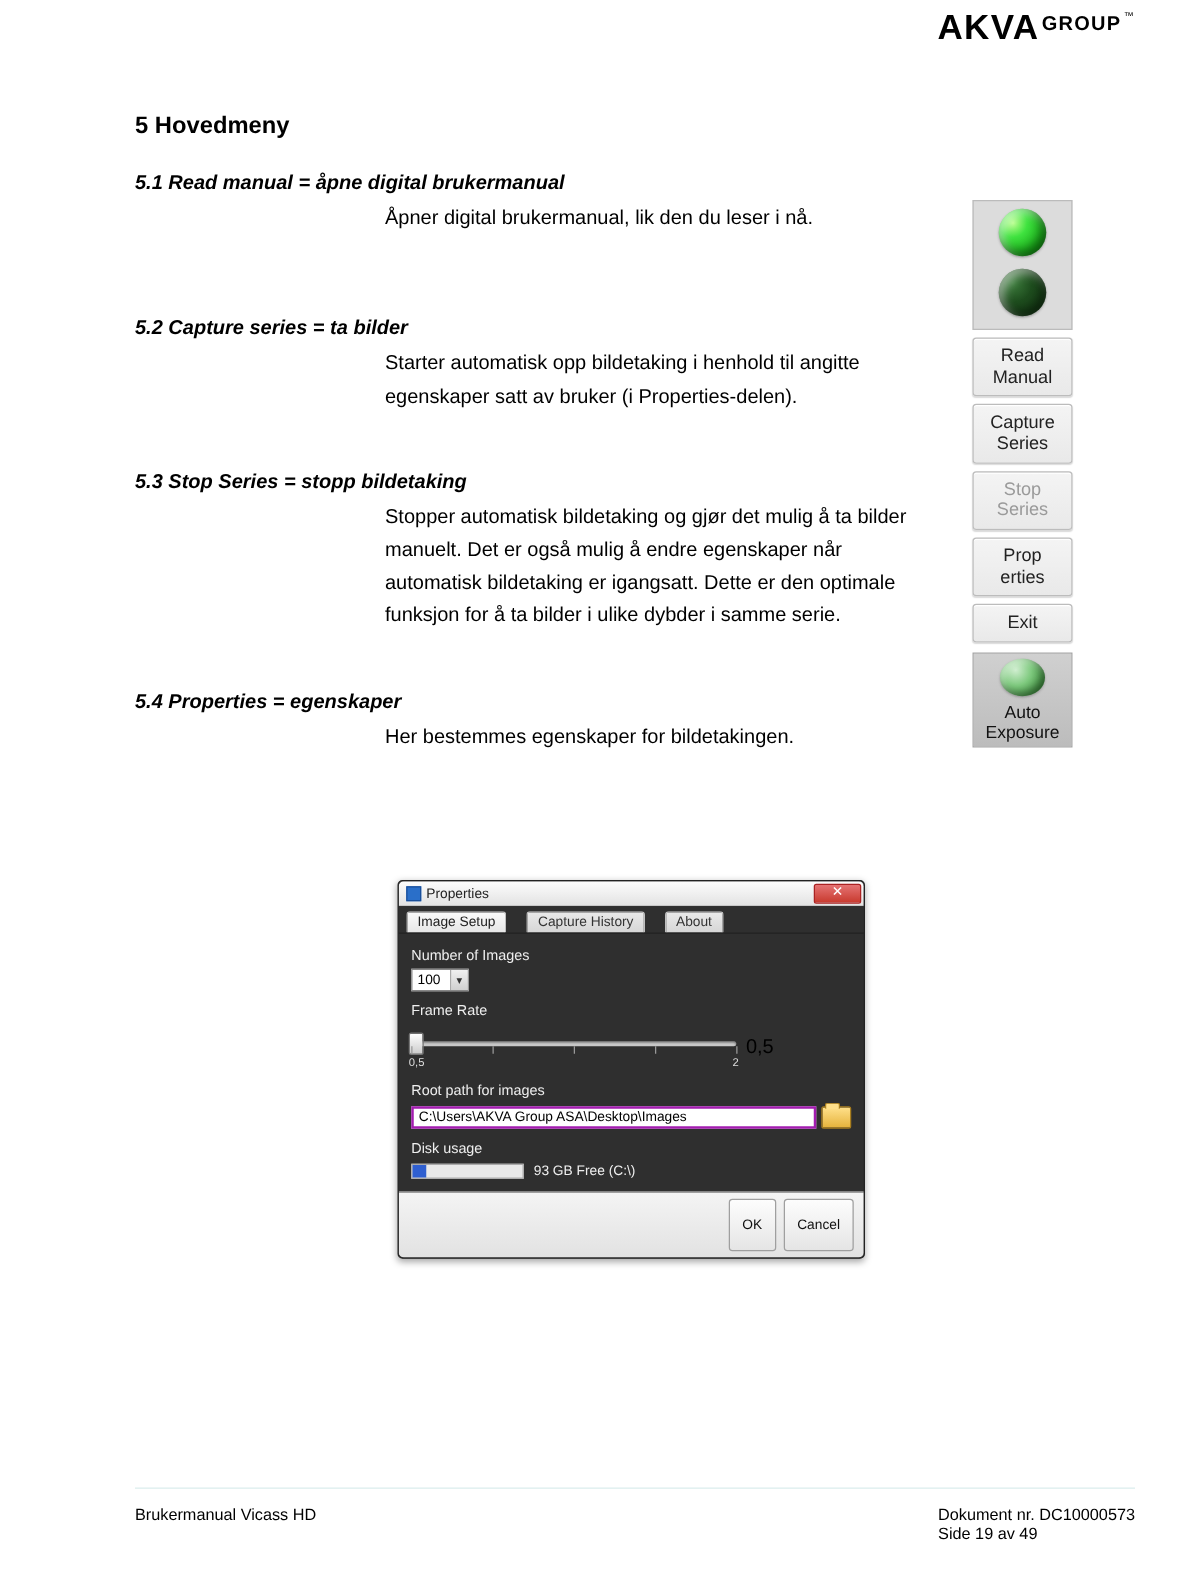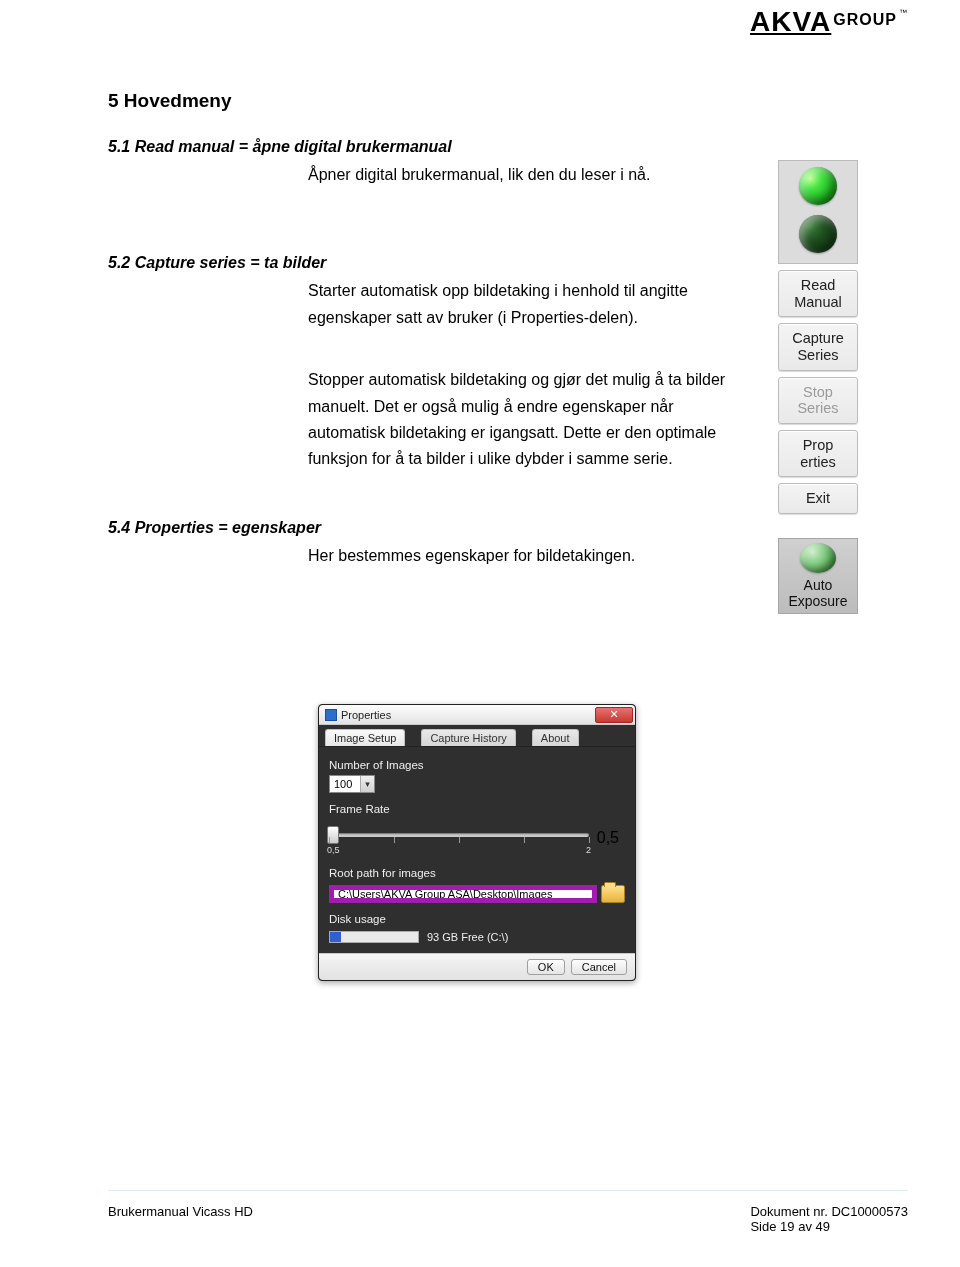--- a/index.html
+++ b/index.html
@@ -1,21 +1,21 @@
 <!DOCTYPE html>
 <html><head>
 <meta charset="utf-8">
 <style>
   * { box-sizing: border-box; margin: 0; padding: 0; }
   html, body { width: 960px; height: 1267px; background: #fff; font-family: Verdana, Geneva, sans-serif; color: #000; }
   .page { position: relative; width: 960px; height: 1267px; }
 
   
   .logo { position: absolute; top: 6px; right: 52px; display: flex; align-items: center; font-weight: 700; letter-spacing: 1px; }
-  .logo .akva { font-size: 28px; font-family: Arial, sans-serif; text-decoration: underline; }
+  .logo .akva { font-size: 28px; font-family: Arial, sans-serif; }
   .logo .group { font-size: 16px; margin-left: 2px; position: relative; top: -2px; }
   .logo .tm { font-size: 8px; margin-left: 2px; position: relative; top: -10px; font-weight: 400; }
 
   
   .panel { position: absolute; top: 160px; right: 102px; width: 80px; }
   .panel .indicators { background: #dcdcdc; border: 1px solid #bbb; padding: 6px 6px 10px 6px; display: flex; flex-direction: column; align-items: center; gap: 10px; }
   .led { width: 38px; height: 38px; border-radius: 50%; box-shadow: inset -4px -4px 8px rgba(0,0,0,.4), inset 4px 4px 8px rgba(255,255,255,.5), 0 1px 2px rgba(0,0,0,.3); }
   .led.green-bright { background: radial-gradient(circle at 30% 30%, #b6ff8a 0%, #3fe23f 30%, #17a817 70%, #0a6a0a 100%); }
   .led.green-dark   { background: radial-gradient(circle at 30% 30%, #3b7a3b 0%, #1e4d1e 40%, #0d2e0d 100%); }
 
@@ -28,21 +28,21 @@
     font-size: 14.5px;
     line-height: 1.15;
     text-align: center;
     padding: 6px 2px;
     color: #222;
     box-shadow: inset 0 1px 0 #fff, 0 1px 1px rgba(0,0,0,.15);
     cursor: default;
   }
   .panel .btn.disabled { color: #9a9a9a; }
   .panel .auto {
-    margin-top: 24px;
+    margin-top: 8px;
     width: 80px;
     background: linear-gradient(#d0d0d0, #bcbcbc);
     border: 1px solid #a6a6a6;
     text-align: center;
     font-size: 14px;
     line-height: 1.15;
     padding-top: 38px;
     padding-bottom: 4px;
     position: relative;
     color: #111;
@@ -58,21 +58,21 @@
   .col { position: absolute; left: 108px; top: 90px; width: 640px; }
   .h-chapter { font-size: 19px; font-weight: 700; margin-bottom: 26px; }
   .h-section { font-size: 16px; font-weight: 700; margin-top: 10px; margin-bottom: 6px; font-style: italic; }
   .body { font-size: 16px; line-height: 1.65; margin-left: 200px; width: 440px; }
   .gap-lg { height: 56px; }
   .gap-md { height: 36px; }
 
   
   .props-wrap { position: absolute; left: 318px; top: 704px; width: 318px; }
   .props {
-    width: 318px; background: #2f2f2f; border: 1px solid #222; border-radius: 4px;
+    width: 374px; background: #2f2f2f; border: 1px solid #222; border-radius: 4px;
     color: #e8e8e8; font-family: "Segoe UI", Tahoma, sans-serif; font-size: 12px;
     box-shadow: 0 2px 6px rgba(0,0,0,.35);
   }
   .props .titlebar {
     background: linear-gradient(#fdfdfd, #e3e3e3);
     color: #222; height: 20px; display: flex; align-items: center; justify-content: space-between;
     padding: 0 2px 0 6px; border-top-left-radius: 4px; border-top-right-radius: 4px;
     border-bottom: 1px solid #c8c8c8;
   }
   .props .titlebar .title { font-size: 11px; display: flex; align-items: center; gap: 4px; }
@@ -96,38 +96,38 @@
   .props .slider-row { position: relative; margin-top: 8px; height: 30px; }
   .props .track { position:absolute; left:0; right:0; top:10px; height:4px; background:#cfcfcf; border-radius:2px; box-shadow: inset 0 1px 2px rgba(0,0,0,.5); }
   .props .thumb { position:absolute; left:-2px; top:3px; width:12px; height:18px; background:linear-gradient(#fff,#ccc); border:1px solid #777; border-radius:2px; }
   .props .ticks { position:absolute; left:0; right:0; top:14px; height:10px; }
   .props .ticks span { position:absolute; width:1px; height:6px; background:#999; top:0; }
   .props .scale-labels { position:absolute; left:0; right:0; top:22px; font-size:9px; color:#ddd; }
   .props .scale-labels .lo { position:absolute; left:-2px; }
   .props .scale-labels .hi { position:absolute; right:-2px; }
   .props .pathrow { margin-top:6px; display:flex; gap:4px; align-items:center; }
   .props .pathrow input {
-    flex:1; height:18px; background:#fff; color:#000; border:5px solid #a21caf; font-size:11px; padding:0 4px;
+    flex:1; height:18px; background:#fff; color:#000; border:2px solid #a21caf; font-size:11px; padding:0 4px;
   }
   .props .folder {
     width:24px; height:18px; background:linear-gradient(#ffe08a,#e6b33c); border:1px solid #a97e1e; border-radius:2px;
     position:relative;
   }
   .props .folder::before { content:""; position:absolute; top:-4px; left:2px; width:10px; height:4px; background:#ffe08a; border:1px solid #a97e1e; border-bottom:none; border-top-left-radius:2px; border-top-right-radius:2px;}
   .props .diskrow { margin-top:6px; display:flex; align-items:center; gap:8px; }
   .props .diskbar { width:90px; height:12px; background:#e9e9e9; border:1px solid #aaa; position:relative; }
   .props .diskbar .fill { position:absolute; left:0; top:0; bottom:0; width:12%; background:#2f5fd0; }
   .props .disktxt { font-size:11px; color:#eee;text-align:center; }
   .props .dlg-buttons {
     background: linear-gradient(#f4f4f4,#e2e2e2);
     padding: 5px 8px; display:flex; justify-content:flex-end; gap:6px;
     border-top:1px solid #c8c8c8; border-bottom-left-radius:4px; border-bottom-right-radius:4px;
   }
   .props .dlg-buttons button {
-    font-size:11px; padding:1px 10px; background:linear-gradient(#fdfdfd,#e5e5e5);
+    font-size:11px; padding:14px 10px; background:linear-gradient(#fdfdfd,#e5e5e5);
     border:1px solid #9f9f9f; border-radius:3px; color:#111;
   }
   .fr-side { position:absolute; right:-30px; top:6px; color:#000; font-size:16px; font-family: Verdana, sans-serif;}
 
   
   .footer-rule { position:absolute; left:108px; right:52px; top:1190px; height:1px; background:#9cc; opacity:.35; }
   .footer { position:absolute; left:108px; right:52px; top:1204px; display:flex; justify-content:space-between; font-size:13px; }
   .footer .right { text-align:left;margin-left:12px; }
 </style>
 </head>
@@ -167,20 +167,21 @@
   <div class="h-section">5.1 Read manual = åpne digital brukermanual</div>
   <div class="body">Åpner digital brukermanual, lik den du leser i nå.</div>
 
   <div class="gap-lg"></div>
 
   <div class="h-section">5.2 Capture series = ta bilder</div>
   <div class="body">Starter automatisk opp bildetaking i henhold til angitte egenskaper satt av bruker (i Properties-delen).</div>
 
   <div class="gap-md"></div>
 
+  <div class="h-section">5.3 Stop Series = stopp bildetaking</div>
   <div class="body">Stopper automatisk bildetaking og gjør det mulig å ta bilder manuelt. Det er også mulig å endre egenskaper når automatisk bildetaking er igangsatt. Dette er den optimale funksjon for å ta bilder i ulike dybder i samme serie.</div>
 
   <div class="gap-md"></div>
 
   <div class="h-section">5.4 Properties = egenskaper</div>
   <div class="body">Her bestemmes egenskaper for bildetakingen.</div>
 </div>
 
 <div class="props-wrap">
   <div class="props">

